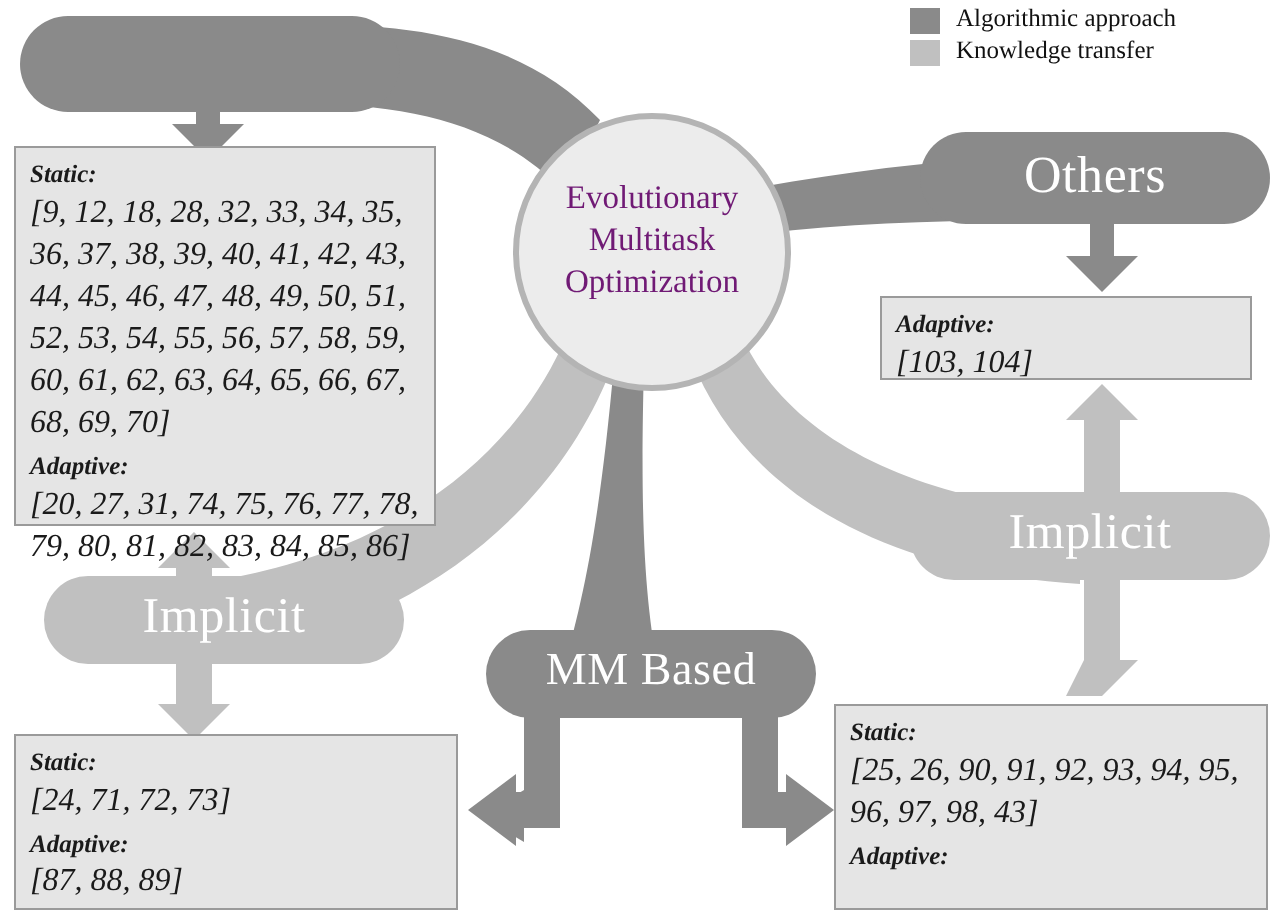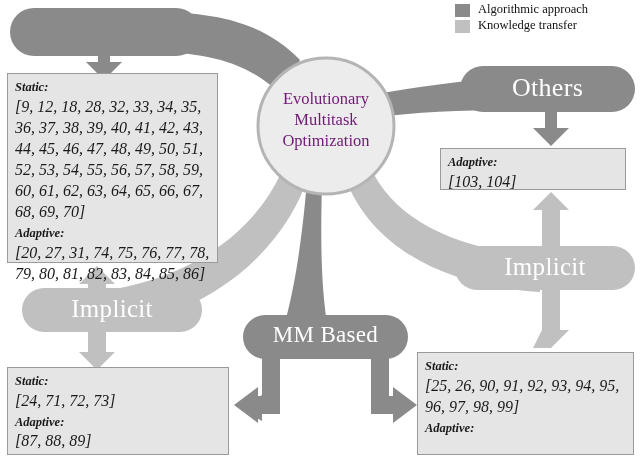--- a/index.html
+++ b/index.html
@@ -116,21 +116,21 @@
   <div class="box" style="left:7px;top:367px;width:222px;height:88px;">
     <div class="hdr">Static:</div>
     <div class="lst">[24, 71, 72, 73]</div>
     <div class="gap"></div>
     <div class="hdr">Adaptive:</div>
     <div class="lst">[87, 88, 89]</div>
   </div>
 
   <div class="box" style="left:417px;top:352px;width:217px;height:103px;">
     <div class="hdr">Static:</div>
-    <div class="lst">[25, 26, 90, 91, 92, 93, 94, 95, 96, 97, 98, 99]</div>
+    <div class="lst">[25, 26, 90, 91, 92, 93, 94, 95, 96, 97, 98, 43]</div>
     <div class="gap"></div>
     <div class="hdr">Adaptive:</div>
   </div>
 
   <div id="legend">
     <div class="leg-row">
       <span class="leg-sw" style="background:#8a8a8a;"></span>
       <span class="leg-tx">Algorithmic approach</span>
     </div>
     <div class="leg-row">

